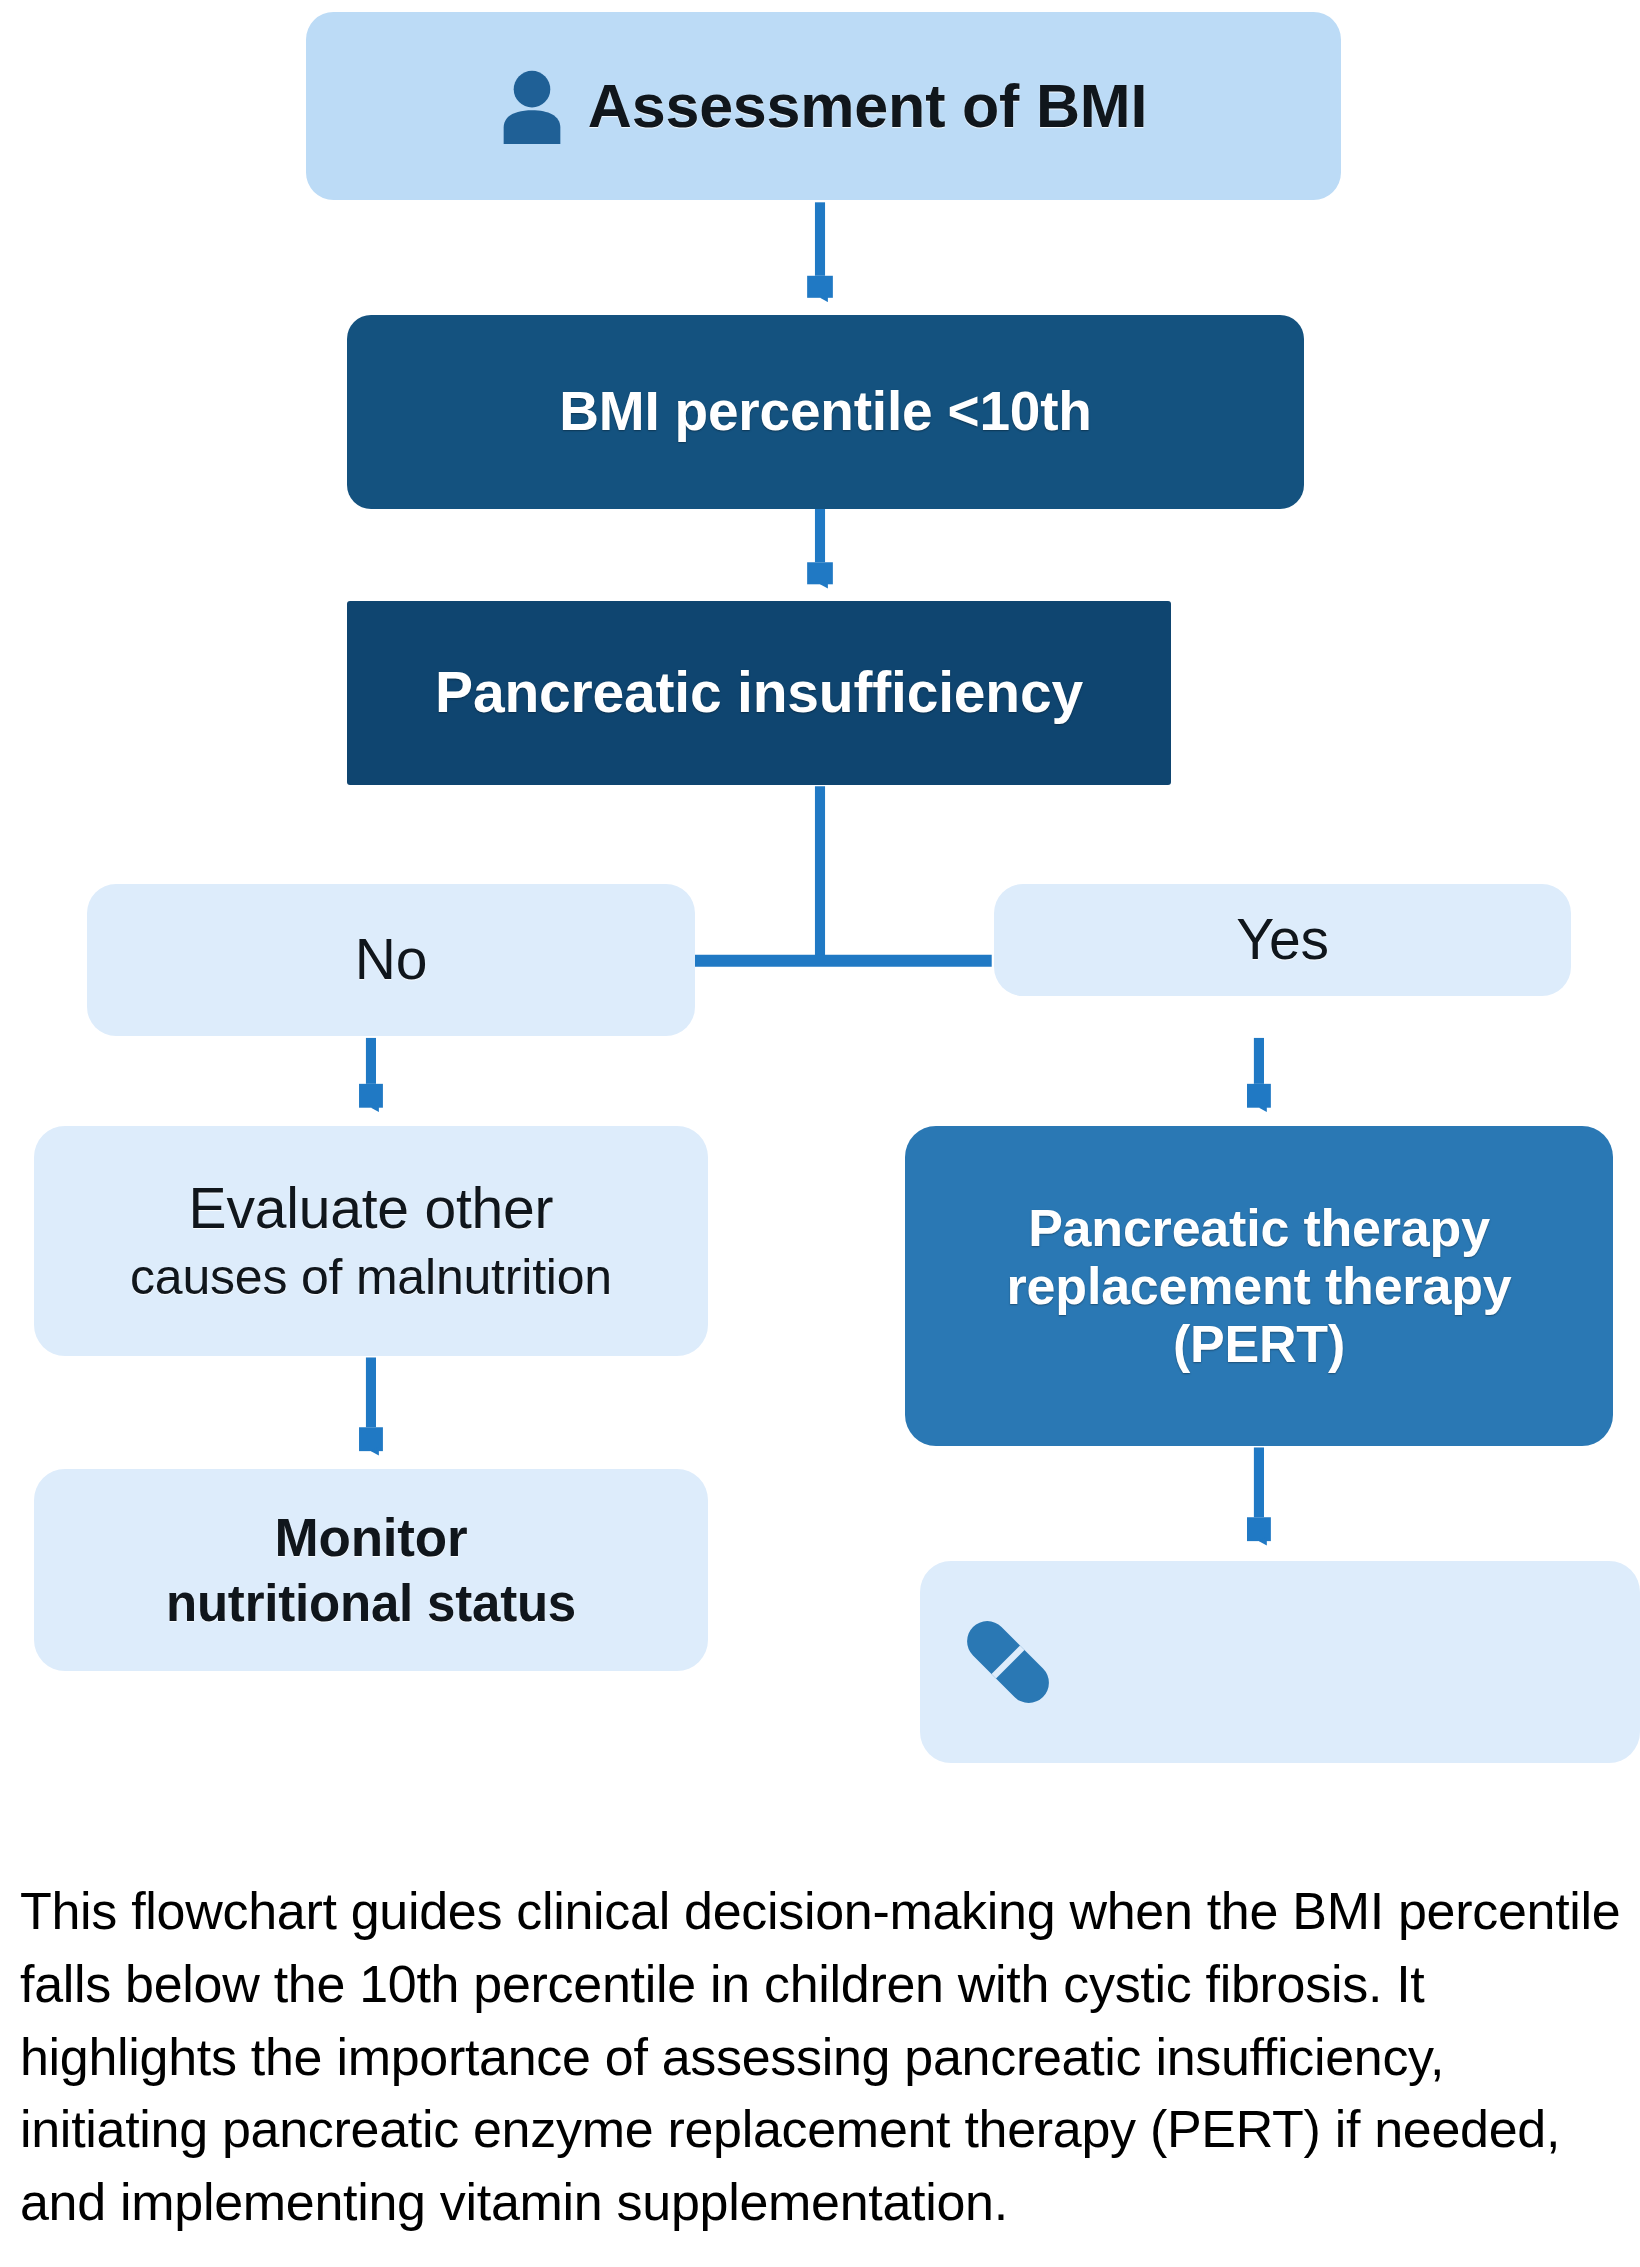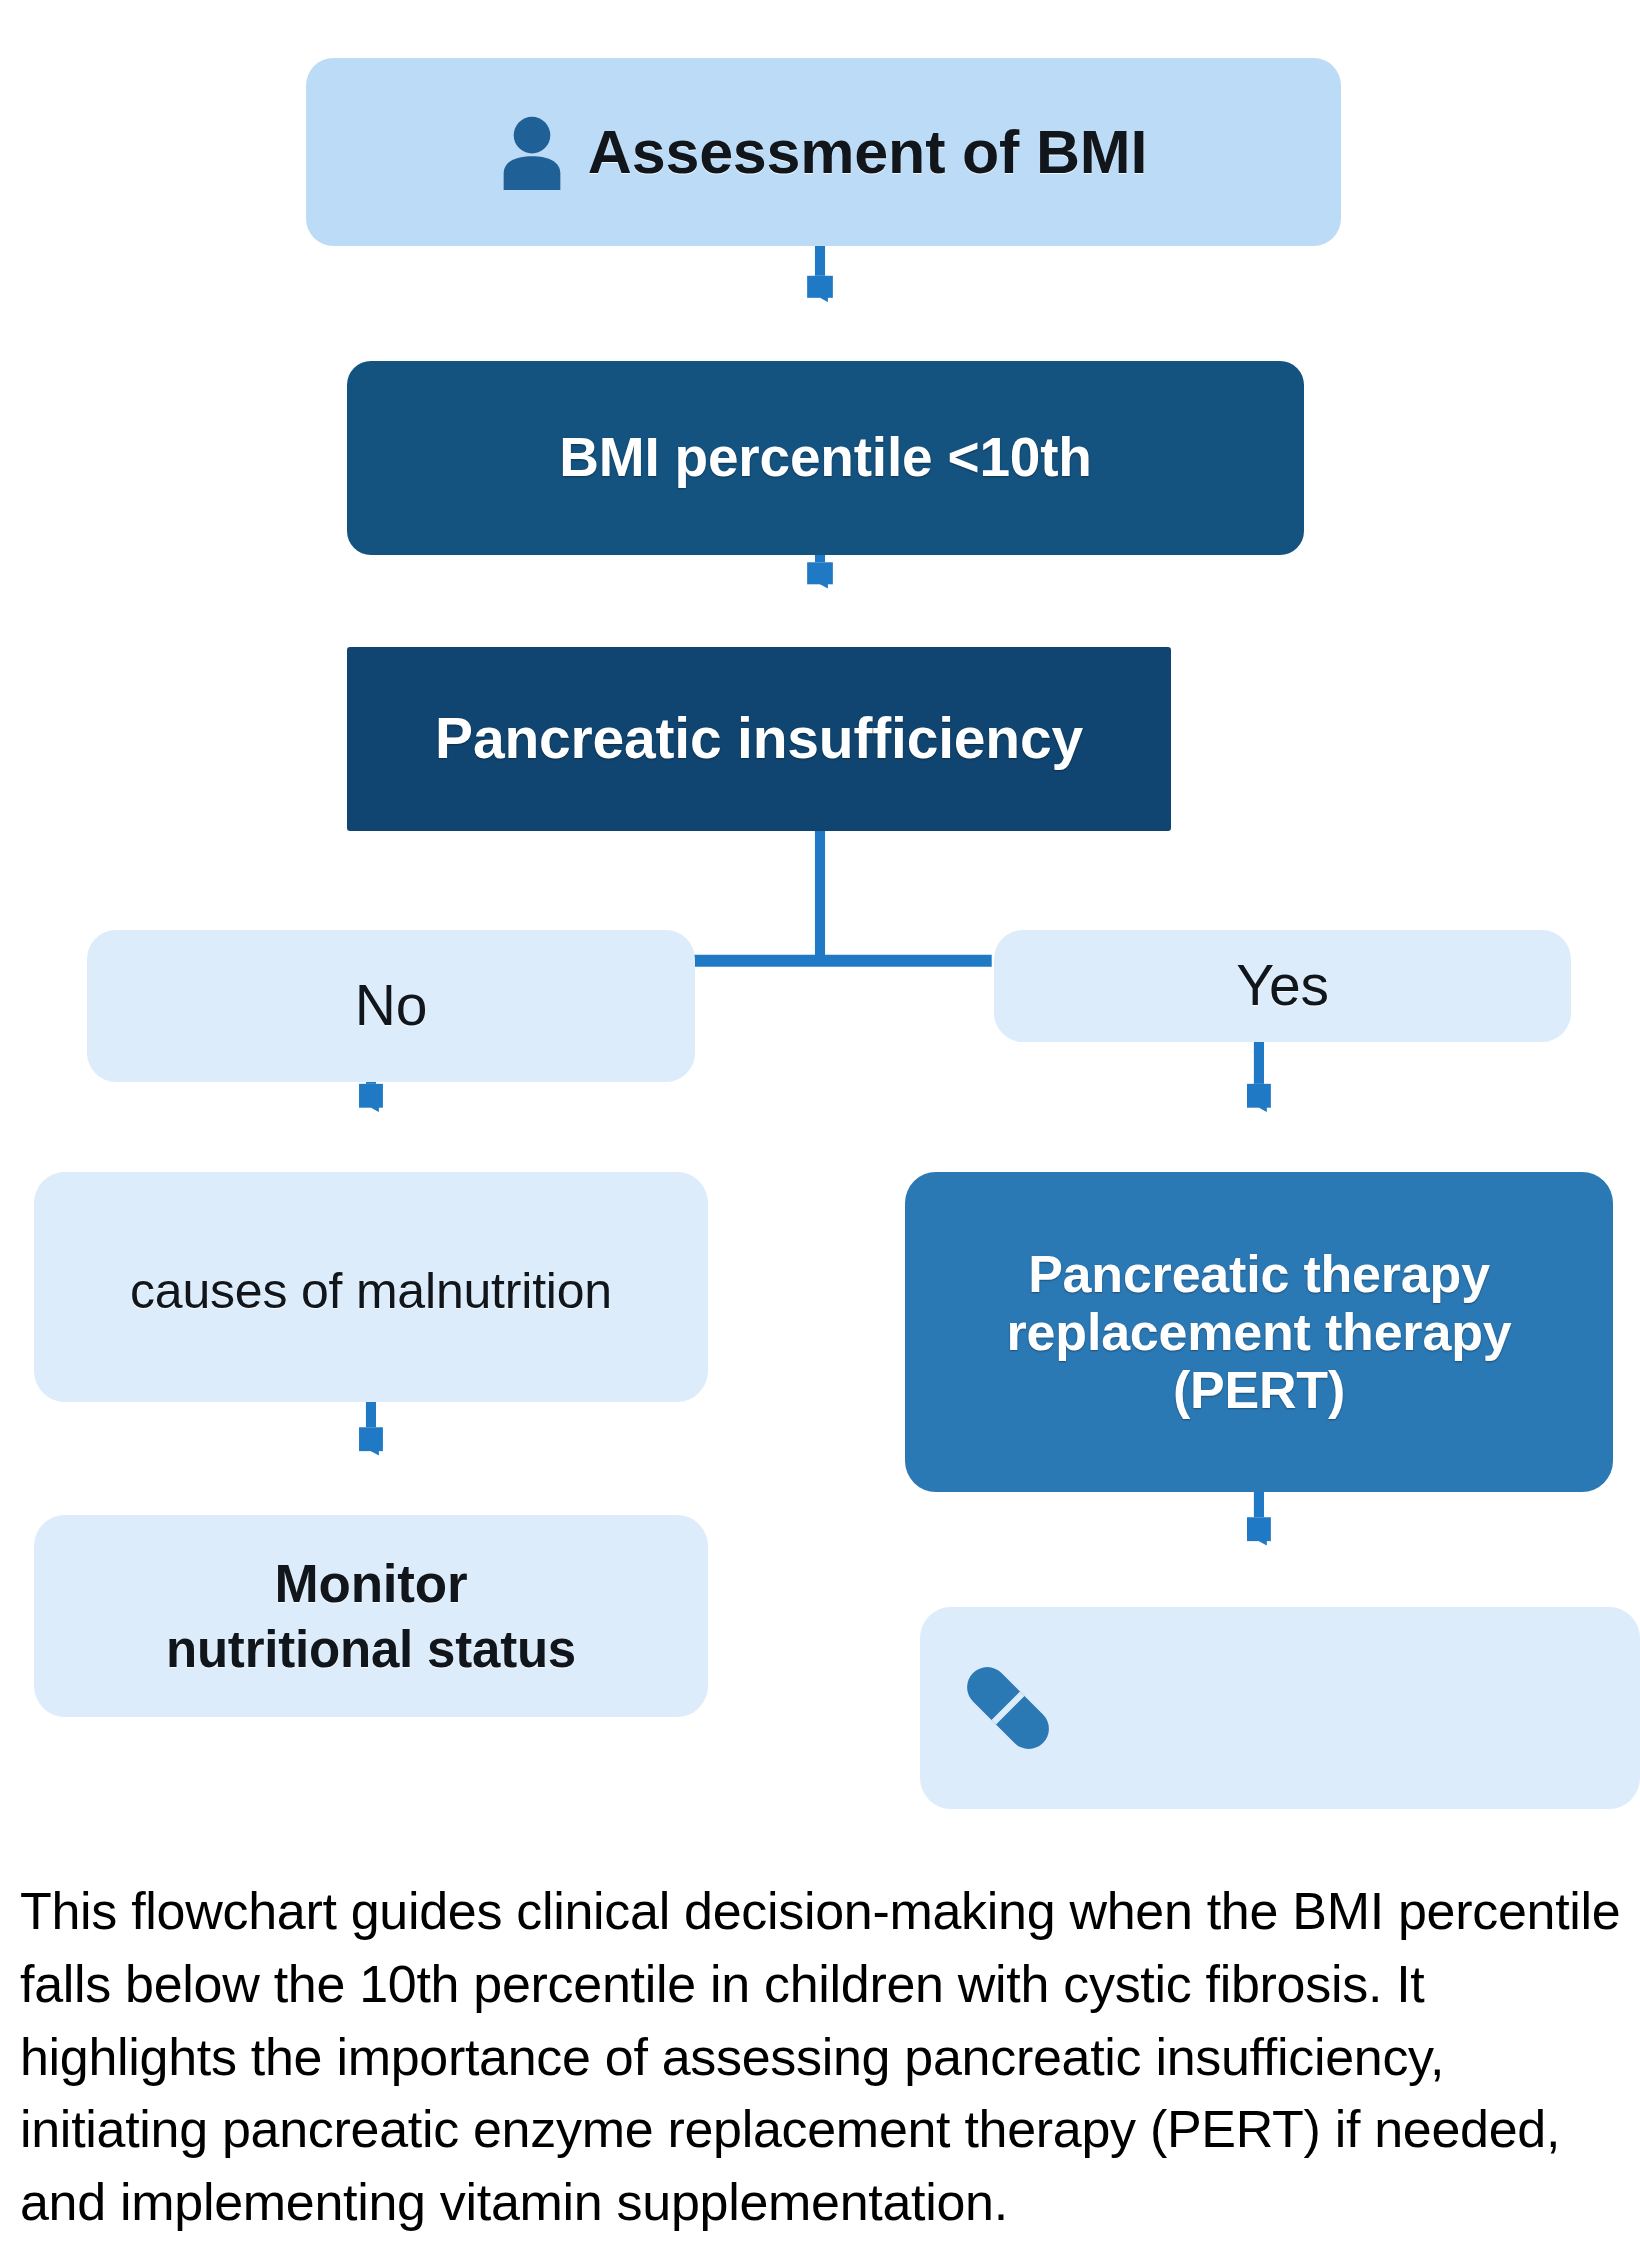--- a/index.html
+++ b/index.html
@@ -36,21 +36,20 @@
     position: absolute;
     box-sizing: border-box;
     display: flex;
     align-items: center;
     justify-content: center;
     text-align: center;
     border-radius: 31px;
     line-height: 1.12;
     letter-spacing: -0.2px;
     z-index: 3;
-    margin-top: 46px;
   }
 
   .node .label { display: block; }
 
   
   .fill-pale   { background: #bcdbf6; color: #10161c; }
   .fill-paler  { background: #ddecfb; color: #10161c; }
   .fill-mid    { background: #2a78b4; color: #ffffff; }
   .fill-deep   { background: #14527f; color: #ffffff; }
   .fill-deeper { background: #0f4570; color: #ffffff; }
@@ -215,20 +214,21 @@
     <div id="n-no" class="node fill-paler">
       <span class="label">No</span>
     </div>
 
     <div id="n-yes" class="node fill-paler">
       <span class="label">Yes</span>
     </div>
 
     <div id="n-evaluate" class="node fill-paler">
       <span class="label">
+        <span class="line1">Evaluate other</span>
         <span class="line2">causes of malnutrition</span>
       </span>
     </div>
 
     <div id="n-monitor" class="node fill-paler">
       <span class="label">
         <span class="line1">Monitor</span>
         <span class="line2">nutritional status</span>
       </span>
     </div>

